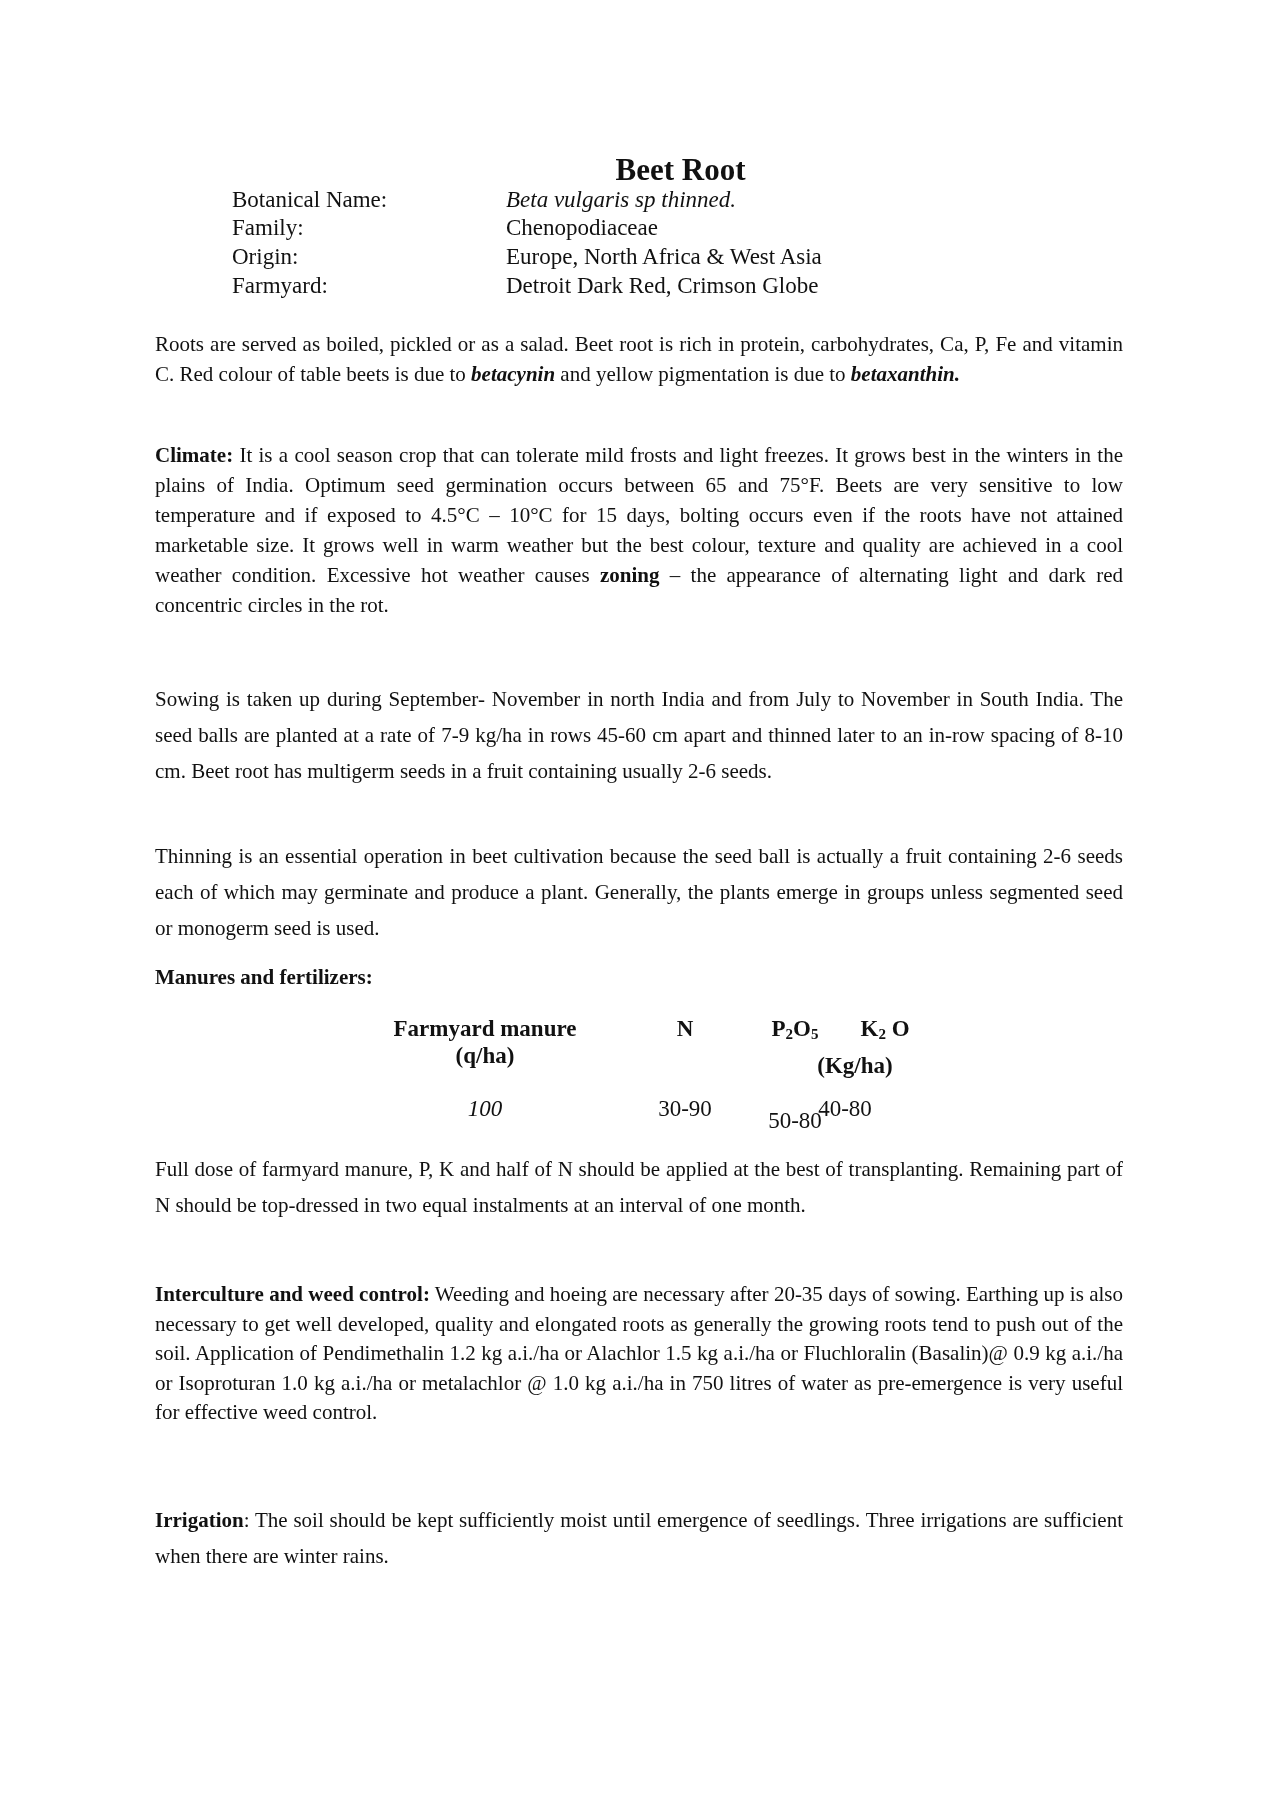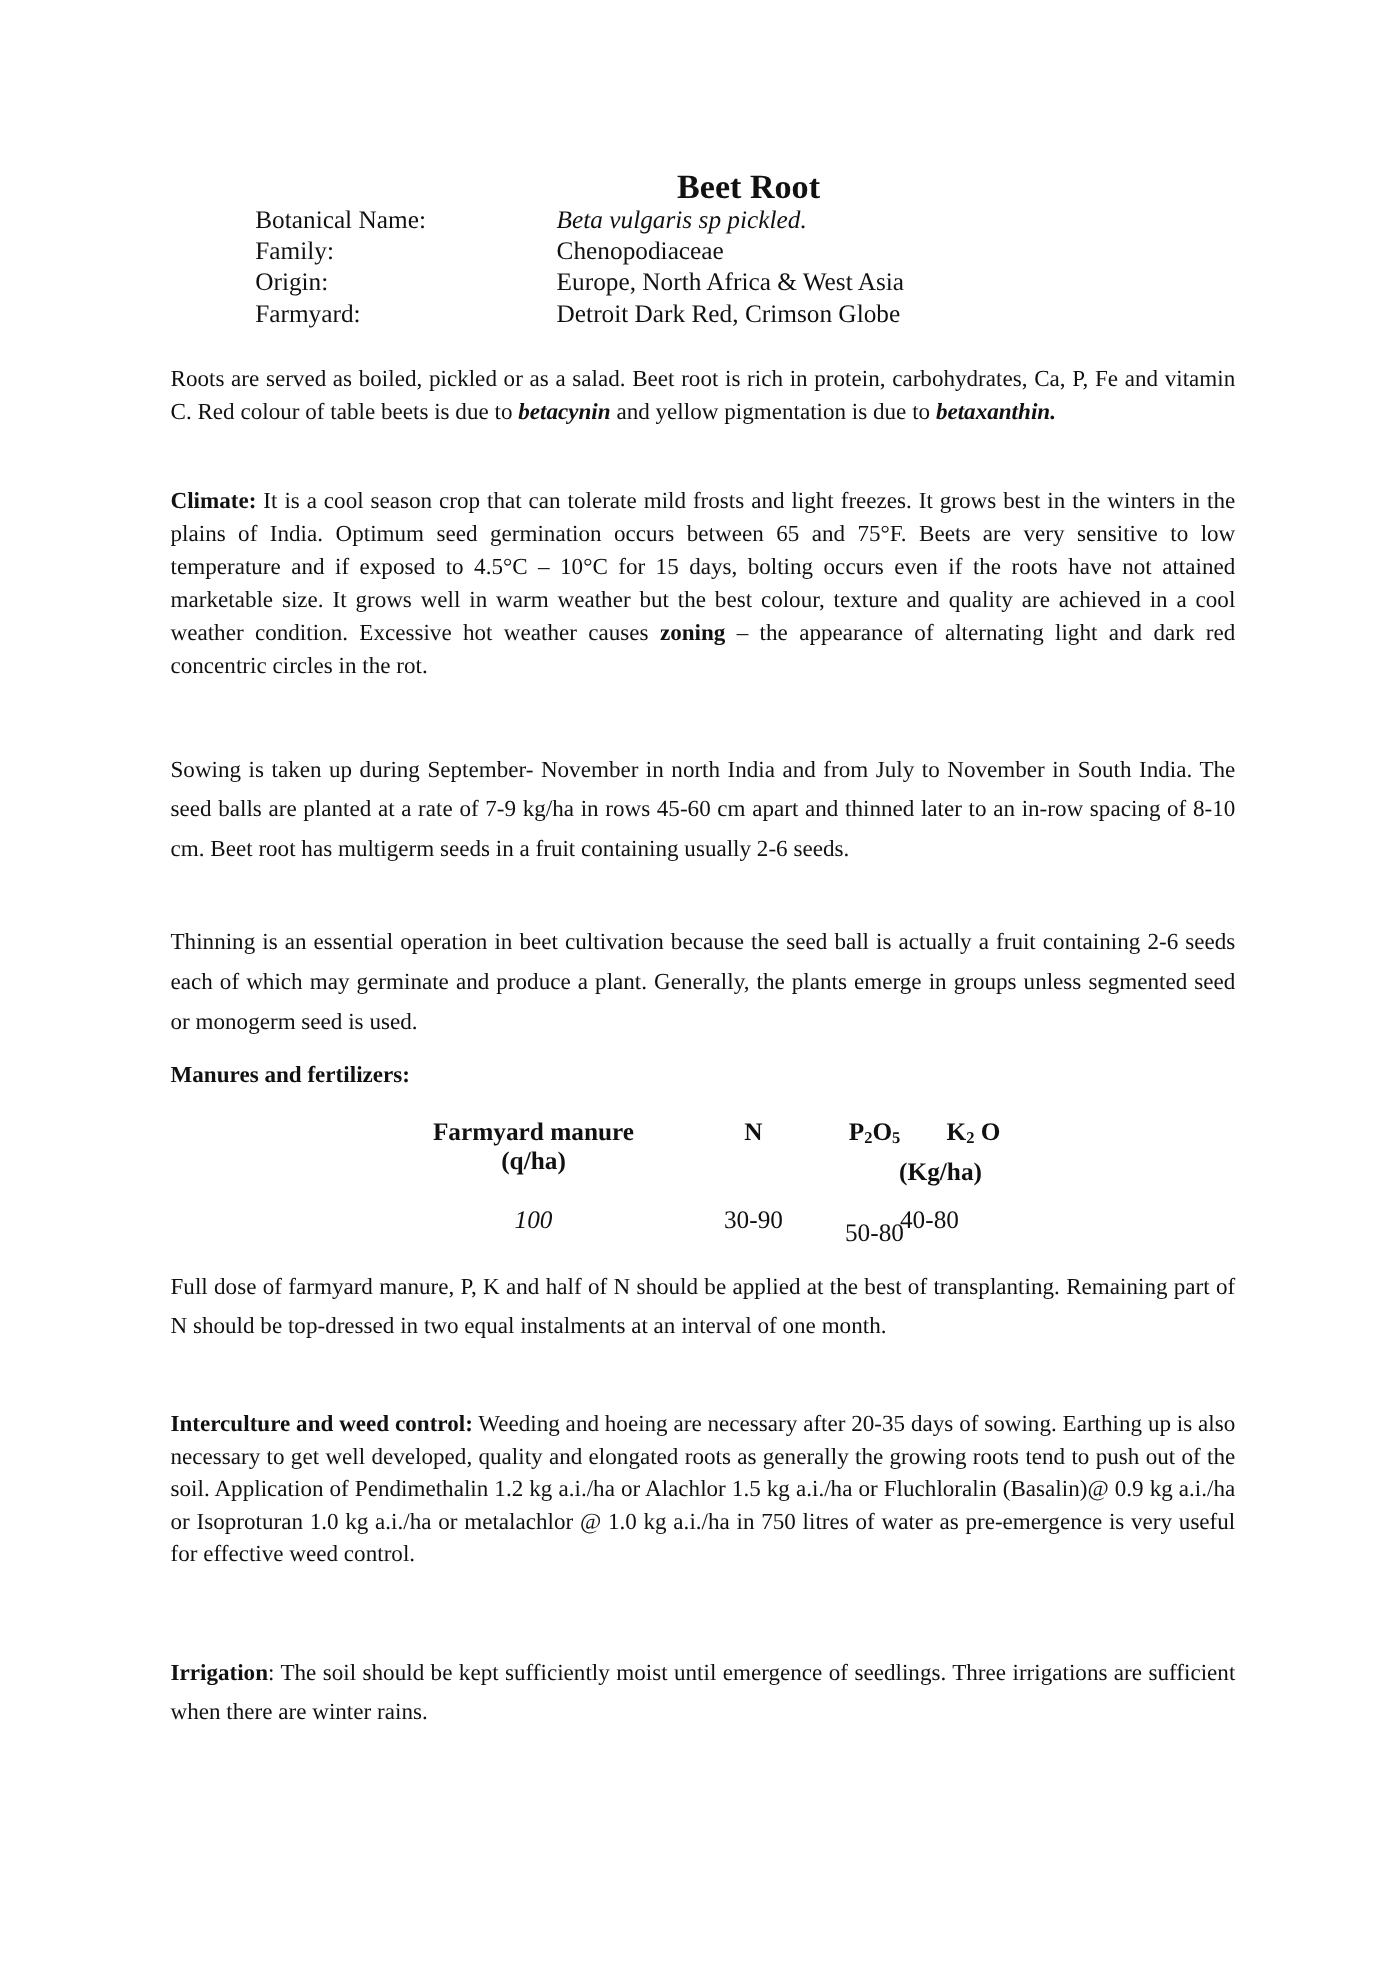--- a/index.html
+++ b/index.html
@@ -32,21 +32,21 @@
     sub { font-size: 15px; vertical-align: -3px; line-height: 0; }
   </style>
 </head>
 <body>
 
 <div class="abs title">Beet Root</div>
 
 <div>
   <div class="meta-row" style="top:186px;">
     <span class="meta-label">Botanical Name:</span>
-    <span class="meta-value italic">Beta vulgaris sp pickled.</span>
+    <span class="meta-value italic">Beta vulgaris sp thinned.</span>
   </div>
   <div class="meta-row" style="top:214px;">
     <span class="meta-label">Family:</span>
     <span class="meta-value">Chenopodiaceae</span>
   </div>
   <div class="meta-row" style="top:243px;">
     <span class="meta-label">Origin:</span>
     <span class="meta-value">Europe, North Africa &amp; West Asia</span>
   </div>
   <div class="meta-row" style="top:272px;">

